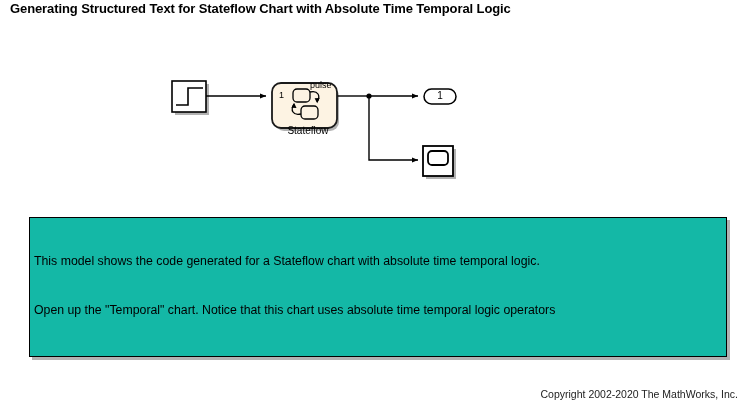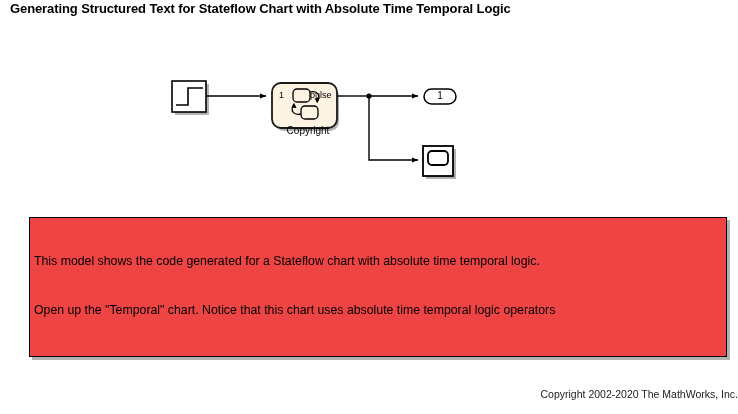--- a/index.html
+++ b/index.html
@@ -55,40 +55,40 @@
   }
 
   
   .port-label {
     position: absolute;
     font-size: 9px;
     color: #000;
     white-space: nowrap;
   }
   #chart-inport-label { left: 279px; top: 90px; }
-  #chart-outport-label { left: 310px; top: 90px; }
+  #chart-outport-label { left: 310px; top: 80px; }
   #outport-number {
     position: absolute;
     left: 424px;
     top: 90px;
     width: 32px;
     text-align: center;
     font-size: 10px;
     color: #000;
   }
 
   
   #annotation-box {
     position: absolute;
     left: 29px;
     top: 217px;
     width: 698px;
     height: 140px;
     border: 1px solid #000;
-    background: #ef4444;
+    background: #14b8a6;
     box-sizing: border-box;
     box-shadow: 3px 3px 0 0 rgba(0,0,0,0.30);
   }
   #annotation-text {
     position: absolute;
     left: 4px;
     top: 3px;
     right: 2px;
     font-size: 12.3px;
     line-height: 16.2px;
@@ -165,21 +165,21 @@
       <rect x="423" y="102" width="30" height="30" fill="#fff" stroke="#000" stroke-width="1.8"></rect>
       <rect x="428" y="107" width="20" height="14" rx="4" ry="4" fill="#fff" stroke="#000" stroke-width="1.8"></rect>
     </g>
   </svg>
 </div>
 
 <span class="port-label" id="chart-inport-label">1</span>
 <span class="port-label" id="chart-outport-label">pulse</span>
 <span id="outport-number">1</span>
 
-<div class="block-caption" id="chart-caption">Copyright</div>
+<div class="block-caption" id="chart-caption">Stateflow</div>
 
 <div id="annotation-box">
   <div id="annotation-text">
     <span class="annot-line">This model shows the code generated for a Stateflow chart with absolute time temporal logic.</span>
     <span class="annot-line">Open up the "Temporal" chart. Notice that this chart uses absolute time temporal logic operators</span>
     <span class="annot-line blank">&nbsp;</span>
     
     
     
     

